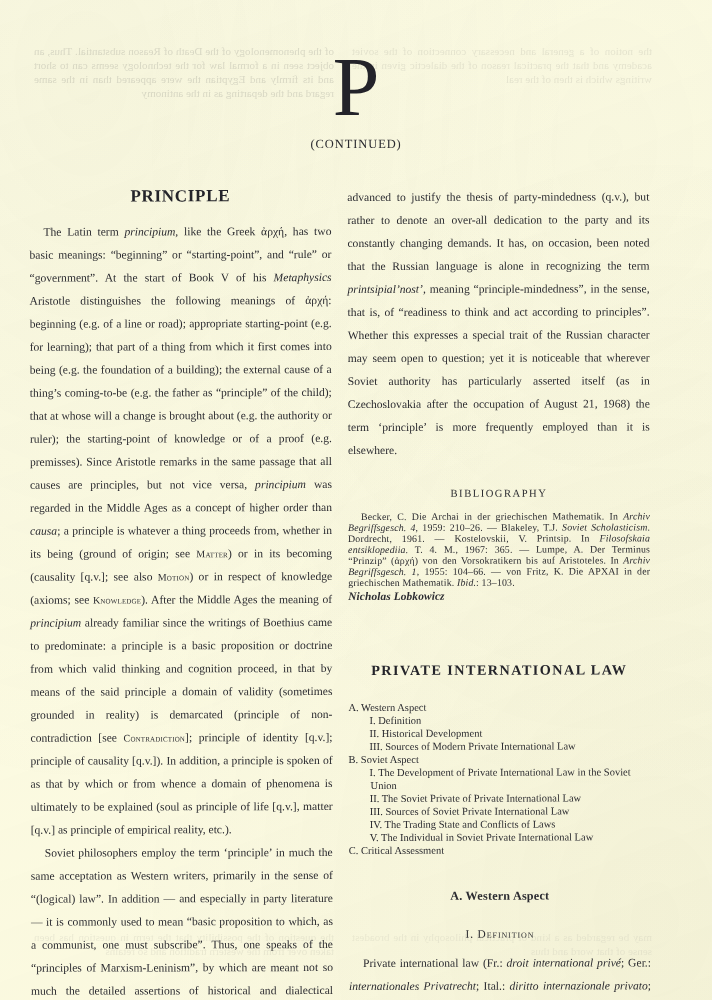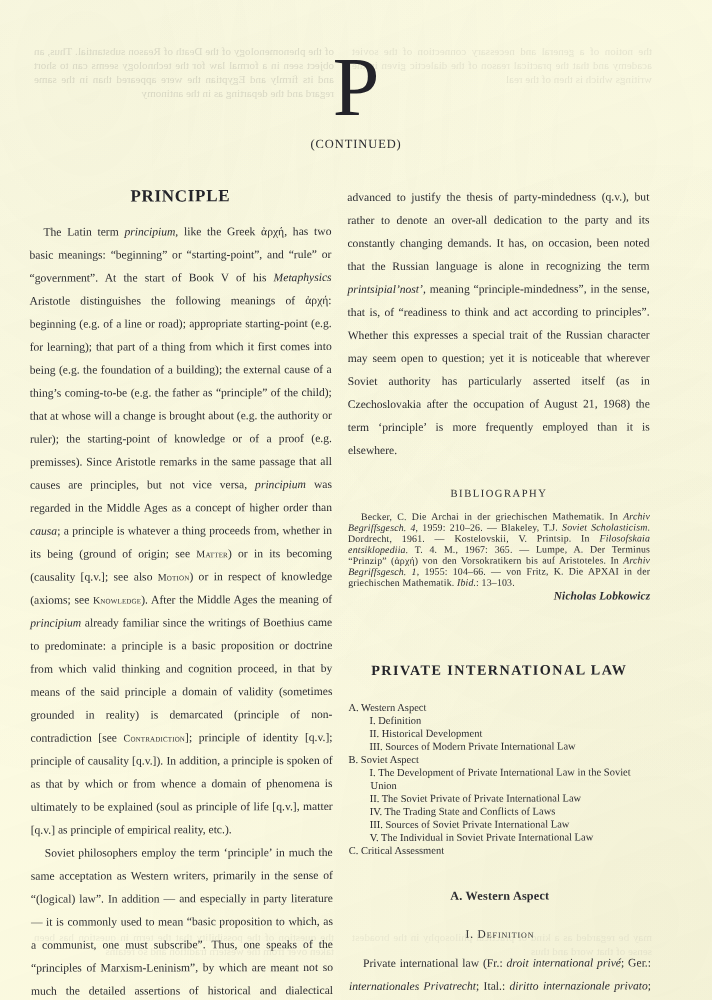--- a/index.html
+++ b/index.html
@@ -130,21 +130,21 @@
   }
   p.bib {
     font-size: 9.9px;
     line-height: 11px;
     text-align: justify;
     margin: 0;
     text-indent: 13px;
     letter-spacing: 0.15px;
   }
   .byline {
-    text-align: right;
+    text-align: left;
     font-style: italic;
     font-weight: 700;
     font-size: 11.4px;
     margin-top: 2px;
     letter-spacing: 0.1px;
   }
 
   
   ul.toc {
     list-style: none;
@@ -223,22 +223,22 @@
       <h2 class="art-title spaced" style="margin-top:60px;">PRIVATE INTERNATIONAL LAW</h2>
 
       <ul class="toc">
         <li class="lvl1">A. Western Aspect</li>
         <li class="lvl2">I. Definition</li>
         <li class="lvl2">II. Historical Development</li>
         <li class="lvl2">III. Sources of Modern Private International Law</li>
         <li class="lvl1">B. Soviet Aspect</li>
         <li class="lvl2">I. The Development of Private International Law in the Soviet Union</li>
         <li class="lvl2">II. The Soviet Private of Private International Law</li>
+        <li class="lvl2">III. Sources of Soviet Private International Law</li>
         <li class="lvl2">IV. The Trading State and Conflicts of Laws</li>
-        <li class="lvl2">III. Sources of Soviet Private International Law</li>
         <li class="lvl2">V. The Individual in Soviet Private International Law</li>
         <li class="lvl1">C. Critical Assessment</li>
       </ul>
 
       <h3 class="sec">A. Western Aspect</h3>
 
       <h4 class="subsec">I. Definition</h4>
 
       <p class="body">
         Private international law (Fr.: <i>droit international privé</i>; Ger.: <i>internationales Privatrecht</i>; Ital.: <i>diritto internazionale privato</i>; Span.: <i>derecho internacional privado</i>), in the literal sense of an internationally valid

